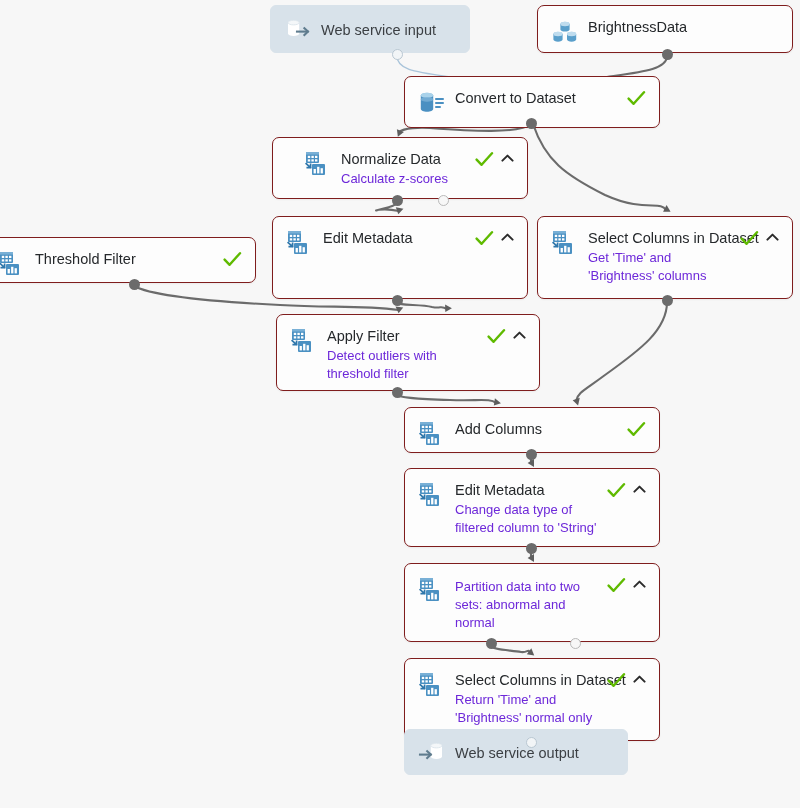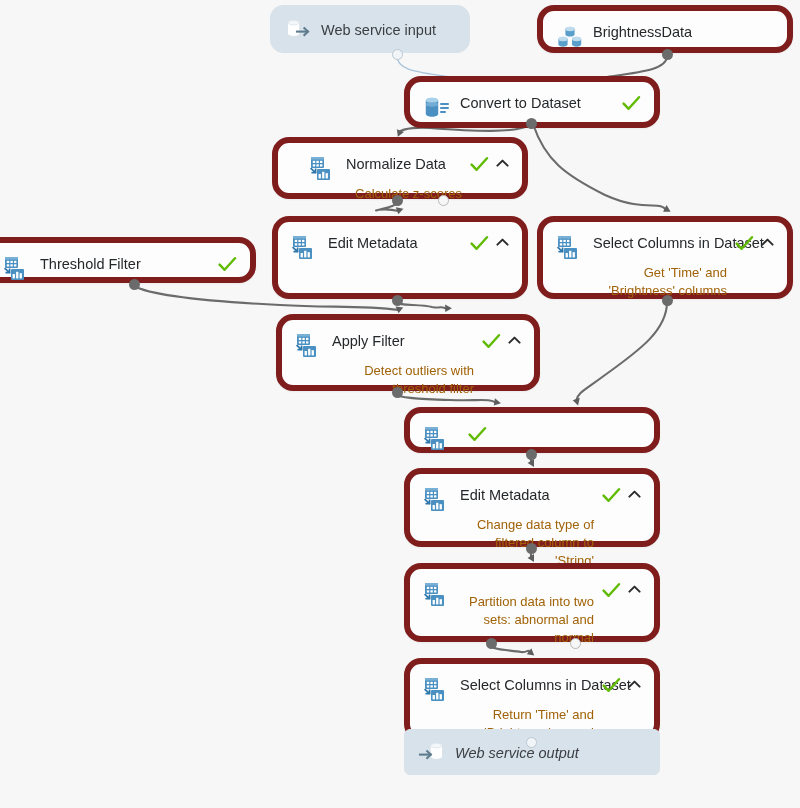--- a/index.html
+++ b/index.html
@@ -11,22 +11,22 @@
     overflow:hidden;
     -webkit-font-smoothing:antialiased;
   }
   #canvas{position:absolute;inset:0;width:800px;height:808px;}
   #edges{position:absolute;left:0;top:0;width:800px;height:808px;pointer-events:none;}
 
   .node{
     position:absolute;
     box-sizing:border-box;
     background:#fdfdfd;
-    border:6px solid #7f1d1d;
-    border-radius:17px;
+    border:1px solid #7f1d1d;
+    border-radius:7px;
     box-shadow:0 1px 2px rgba(0,0,0,0.05);
     display:flex;
     align-items:flex-start;
     padding:11px 13px 11px 13px;
   }
   .node.webservice{
     background:#d8e2ea;
     border:1px solid #d8e2ea;
     box-shadow:none;
     align-items:center;
@@ -43,24 +43,23 @@
   .node .body{flex:1 1 auto;min-width:0;padding-top:1px;}
   .title{
     font-size:14.5px;
     color:#25282b;
     line-height:18px;
     white-space:nowrap;
   }
   .node.webservice .title{color:#3b3f43;}
   .sub{
     font-size:13px;
-    color:#a16207;
+    color:#6d28d9;
     line-height:18px;
-    margin-top:12px;
-    text-align:right;
+    margin-top:2px;
   }
   .status{
     flex:0 0 auto;
     display:flex;
     align-items:flex-start;
     gap:7px;
     margin-left:8px;
     padding-top:2px;
   }
   .check{display:block;}
@@ -102,21 +101,21 @@
         <path d="M 397,394 C 397,398 420,399 450,400 C 480,401 490,398 496,403" fill="none" stroke="#6b6b6b" stroke-width="2.1" stroke-linecap="round" marker-end="url(#arrow-dark)"></path>
         <path d="M 667,302 C 667,330 640,350 605,375 C 585,390 578,392 576,401" fill="none" stroke="#6b6b6b" stroke-width="2.1" stroke-linecap="round" marker-end="url(#arrow-dark)"></path>
         <path d="M 531,456 C 531,460 531,460 531,463" fill="none" stroke="#6b6b6b" stroke-width="2.1" stroke-linecap="round" marker-end="url(#arrow-dark)"></path>
         <path d="M 531,550 C 531,554 531,554 531,558" fill="none" stroke="#6b6b6b" stroke-width="2.1" stroke-linecap="round" marker-end="url(#arrow-dark)"></path>
         <path d="M 491,645 C 491,650 510,650 521,652 C 528,653 528,648 530,653" fill="none" stroke="#6b6b6b" stroke-width="2.1" stroke-linecap="round" marker-end="url(#arrow-dark)"></path>
         <path d="M 531,744 C 531,748 531,748 531,750" fill="none" stroke="#a9c4da" stroke-width="1.4" stroke-linecap="round" marker-end="url(#arrow-light)"></path>
       </g>
   </svg>
 
   <div id="node-layer">
-      <div class="node webservice" style="left: 270px; top: 5px; width: 200px; height: 48px; border-radius: 13px;">
+      <div class="node webservice" style="left: 270px; top: 5px; width: 200px; height: 48px;">
         <span class="ico"><svg width="28" height="28" viewBox="0 0 28 28" xmlns="http://www.w3.org/2000/svg">
     <ellipse cx="9.6" cy="7.6" rx="5.6" ry="2.3" fill="#ffffff"></ellipse>
     <path d="M4,7.6 L4,18.6 C4,19.9 6.5,21 9.6,21 C12.7,21 15.2,19.9 15.2,18.6 L15.2,7.6 Z" fill="#ffffff"></path>
     <ellipse cx="9.6" cy="7.6" rx="5.6" ry="2.3" fill="#f4f7f9" stroke="#d8e2ea" stroke-width="0.8"></ellipse>
     <path d="M13,16.6 L23.6,16.6" stroke="#5f7c8e" stroke-width="2.1" stroke-linecap="square"></path>
     <path d="M20.4,13.2 L24,16.6 L20.4,20.1" stroke="#5f7c8e" stroke-width="2.1" fill="none" stroke-linecap="square" stroke-linejoin="miter"></path>
   </svg></span>
         <div class="body">
           <div class="title">Web service input</div>
         </div>
@@ -325,20 +324,23 @@
     <rect x="11" y="5.8" width="2.4" height="2.2" fill="#ffffff"></rect>
     <rect x="3.8" y="9.3" width="2.4" height="2.2" fill="#ffffff"></rect>
     <rect x="7.4" y="9.3" width="2.4" height="2.2" fill="#ffffff"></rect>
     <rect x="11" y="9.3" width="2.4" height="2.2" fill="#ffffff"></rect>
     <path d="M2.2,13.6 L6.6,17.6 M6.6,17.6 L6.6,14.3 M6.6,17.6 L3.3,17.6" stroke="#2f77ab" stroke-width="1.7" fill="none" stroke-linecap="square"></path>
     <rect x="8" y="14" width="13" height="11" rx="1" fill="#4a90c2"></rect>
     <rect x="9.6" y="19" width="2.3" height="4.4" fill="#ffffff"></rect>
     <rect x="13.1" y="16.8" width="2.3" height="6.6" fill="#ffffff"></rect>
     <rect x="16.6" y="18.2" width="2.3" height="5.2" fill="#ffffff"></rect>
   </svg></span>
+        <div class="body">
+          <div class="title">Add Columns</div>
+        </div>
         <div class="status">
           <span>
             <svg class="check" width="19" height="17" viewBox="0 0 19 17" xmlns="http://www.w3.org/2000/svg">
     <path d="M1.6,8.6 L6.6,13.8 L17,2.2" stroke="#5fba00" stroke-width="2.4" fill="none" stroke-linecap="round" stroke-linejoin="round"></path>
             </svg>
           </span>
         </div>
       </div>
       <div class="node" style="left: 404px; top: 468px; width: 256px; height: 79px;">
         <span class="ico"><svg width="28" height="28" viewBox="0 0 28 28" xmlns="http://www.w3.org/2000/svg">
@@ -431,21 +433,21 @@
     <path d="M1.6,8.6 L6.6,13.8 L17,2.2" stroke="#5fba00" stroke-width="2.4" fill="none" stroke-linecap="round" stroke-linejoin="round"></path>
             </svg>
           </span>
           <span>
             <svg class="caret" width="13" height="11" viewBox="0 0 13 11" xmlns="http://www.w3.org/2000/svg">
     <path d="M1.4,7.6 L6.5,2.6 L11.6,7.6" stroke="#2b2b2b" stroke-width="2" fill="none" stroke-linecap="round" stroke-linejoin="round"></path>
             </svg>
           </span>
         </div>
       </div>
-      <div class="node webservice" style="left: 404px; top: 729px; width: 256px; height: 46px; font-style: italic;">
+      <div class="node webservice" style="left: 404px; top: 729px; width: 224px; height: 46px;">
         <span class="ico"><svg width="28" height="28" viewBox="0 0 28 28" xmlns="http://www.w3.org/2000/svg">
     <ellipse cx="18.4" cy="7.6" rx="5.6" ry="2.3" fill="#ffffff"></ellipse>
     <path d="M12.8,7.6 L12.8,18.6 C12.8,19.9 15.3,21 18.4,21 C21.5,21 24,19.9 24,18.6 L24,7.6 Z" fill="#ffffff"></path>
     <ellipse cx="18.4" cy="7.6" rx="5.6" ry="2.3" fill="#f4f7f9" stroke="#d8e2ea" stroke-width="0.8"></ellipse>
     <path d="M2,16.6 L12.6,16.6" stroke="#5f7c8e" stroke-width="2.1" stroke-linecap="square"></path>
     <path d="M9.2,13.2 L12.8,16.6 L9.2,20.1" stroke="#5f7c8e" stroke-width="2.1" fill="none" stroke-linecap="square" stroke-linejoin="miter"></path>
   </svg></span>
         <div class="body">
           <div class="title">Web service output</div>
         </div>

